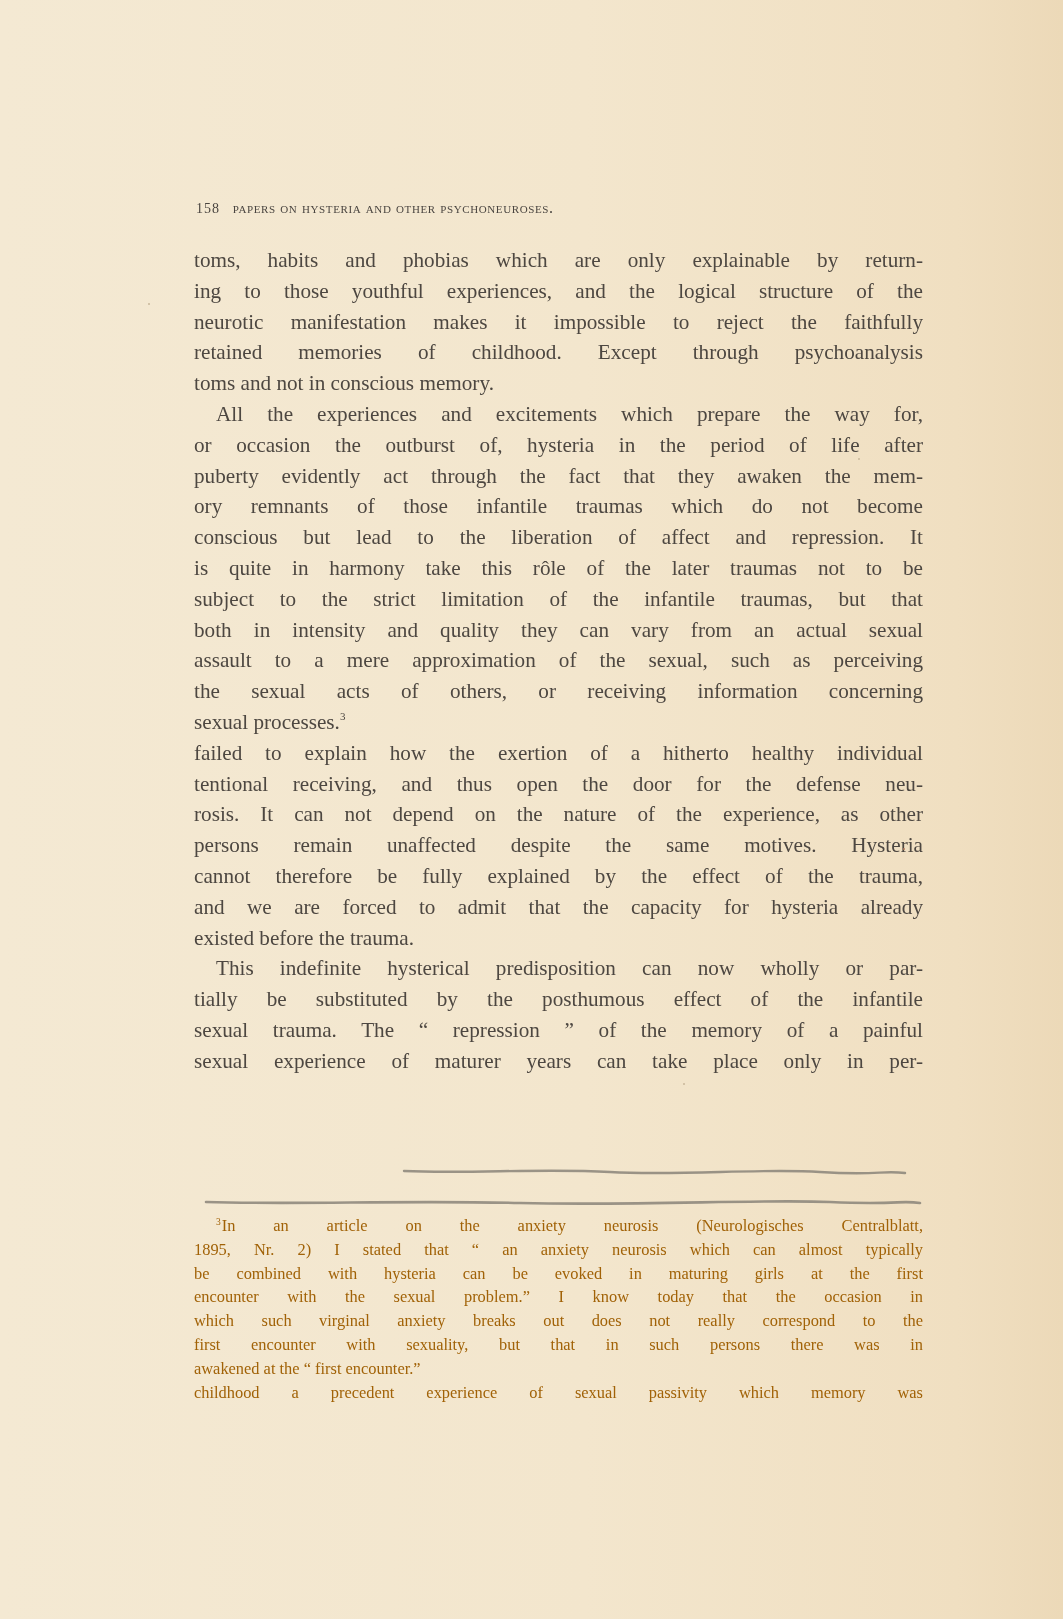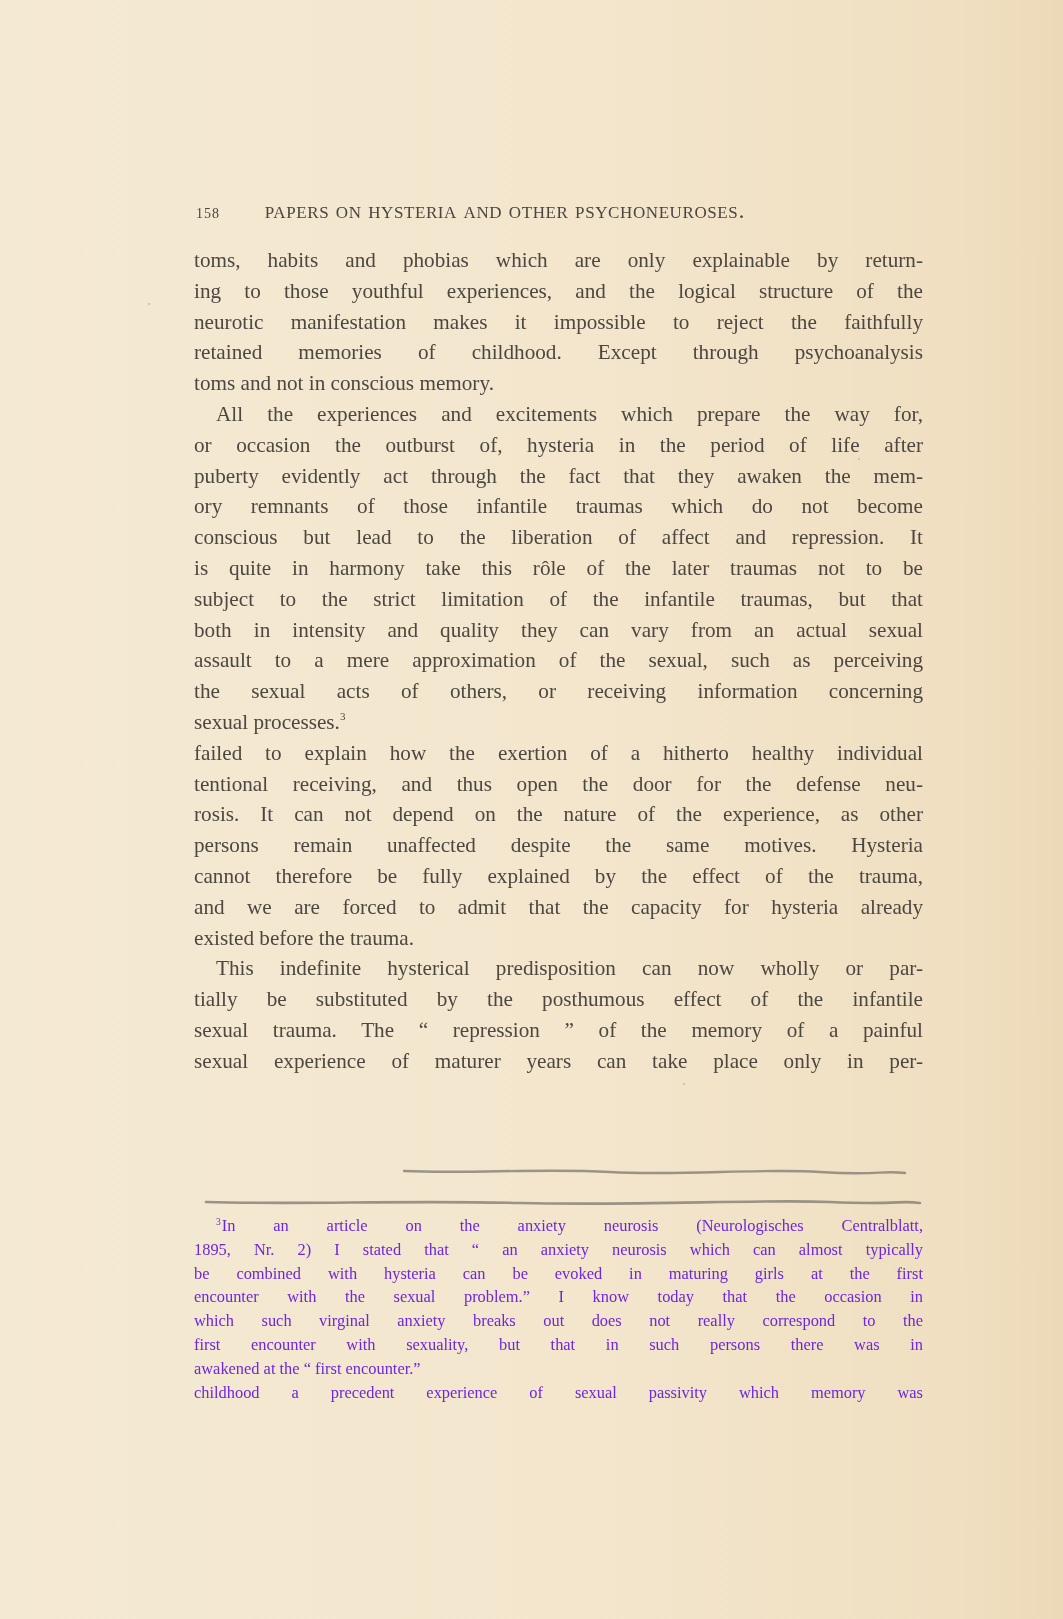--- a/index.html
+++ b/index.html
@@ -31,23 +31,22 @@
       color: #4a4540;
     }
     .running-head .folio {
       font-size: 14px;
       letter-spacing: 1px;
       margin-right: 8px;
     }
     .running-head .title {
       font-variant: small-caps;
       text-transform: lowercase;
-      font-size: 24px;
+      font-size: 16px;
       letter-spacing: 0.6px;
-      margin-left: 32px;
     }
     .body-text {
       position: absolute;
       left: 194px;
       top: 245px;
       width: 729px;
     }
     .line {
       display: block;
       height: 30.8px;
@@ -76,21 +75,21 @@
       width: 729px;
     }
     .fline {
       display: block;
       height: 23.8px;
       line-height: 23.8px;
       font-size: 16.4px;
       white-space: nowrap;
       text-align: justify;
       text-align-last: justify;
-      color: #6d28d9;
+      color: #a16207;
     }
     .fline.indent { padding-left: 22px; }
     .fline.last { text-align-last: left; }
     .fnmark {
       font-size: 9.5px;
       vertical-align: 6px;
       line-height: 0;
       margin-right: 1px;
     }
     .pencil {

